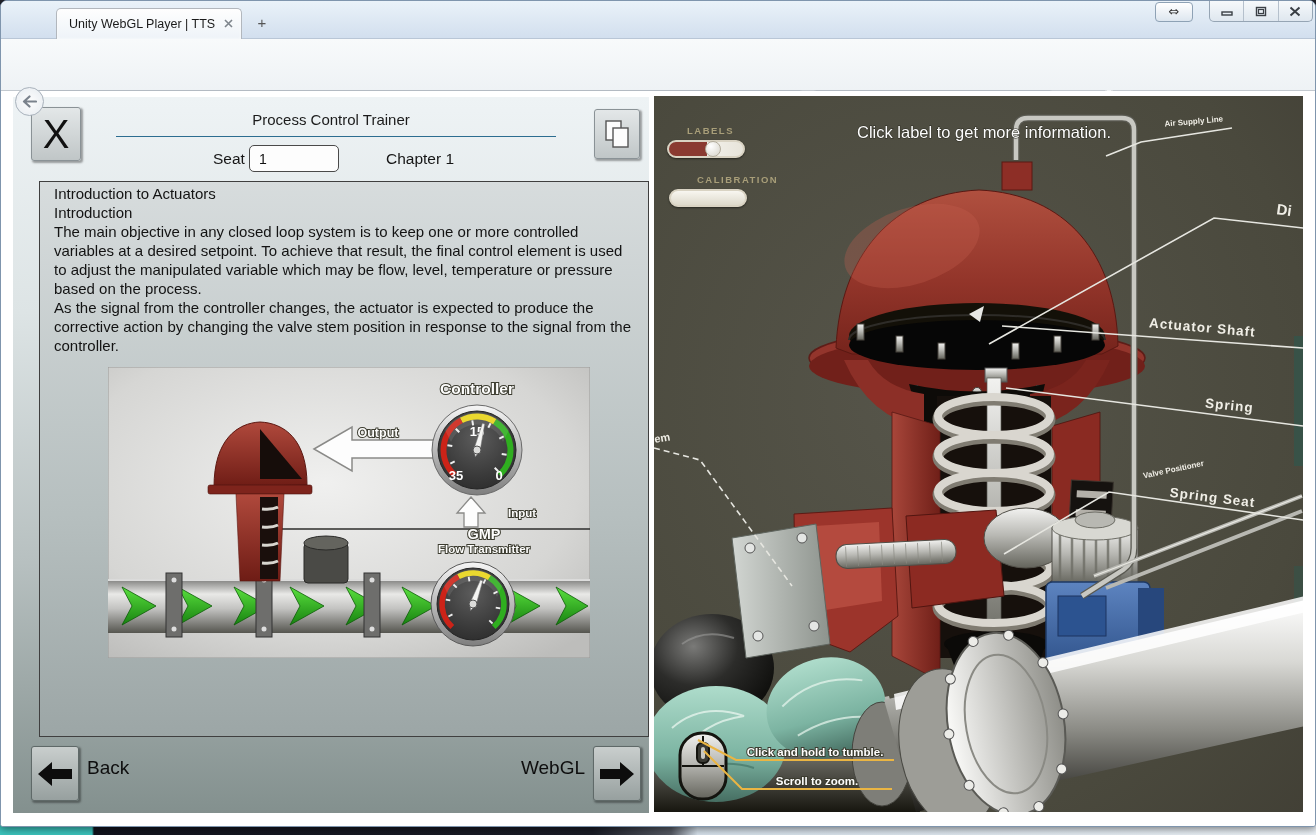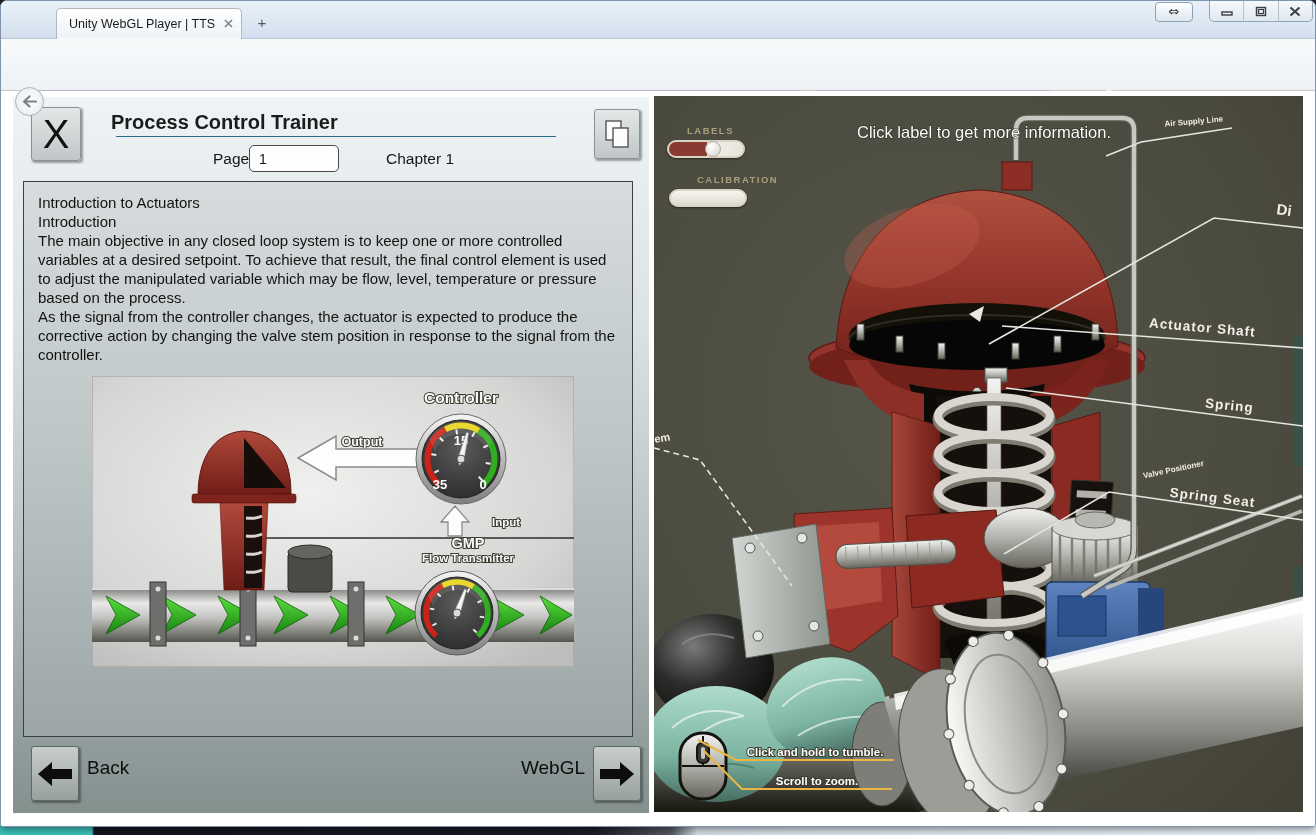--- a/index.html
+++ b/index.html
@@ -57,30 +57,30 @@
   #page { position:absolute; left:0; top:90px; width:100%; height:736px; background:#ffffff; }
 
   
   #book { position:absolute; left:12px; top:6px; width:636px; height:716px;
     background:linear-gradient(180deg,#eef3f5 0%,#dde4e5 30%,#b7c0c0 65%,#83908e 100%); }
   .sq-btn { position:absolute; background:linear-gradient(#e3e7e8,#c0c6c7); border:1px solid #8a9296;
     border-radius:3px; box-shadow:1.5px 1.5px 2px rgba(0,0,0,.35); display:flex; align-items:center;
     justify-content:center; }
   #book-close { left:18px; top:10px; width:50px; height:54px; font-size:40px; font-weight:400; color:#111; }
   #book-pages { left:581px; top:12px; width:46px; height:50px; }
-  #book-title { position:absolute; left:98px; top:14px; width:440px; 
-    font-size:20px; color:#1b1b1b;font-weight:bold; }
+  #book-title { position:absolute; left:98px; top:14px; width:440px; text-align:center;
+    font-size:15px; color:#1b1b1b; }
   #title-rule { position:absolute; left:103px; top:39px; width:440px; border-top:1.5px solid #2c6d90; }
   #page-label { position:absolute; left:200px; top:53px; font-size:15.5px; color:#161616; }
   #page-input { position:absolute; left:236px; top:48px; width:90px; height:27px; border:1.5px solid #4a4a4a;
     border-radius:5px; background:#fdfdfd; padding-left:9px; font-size:14px; color:#111;
     font-family:"Liberation Sans",sans-serif; outline:none; }
   #chapter-label { position:absolute; left:373px; top:53px; font-size:15.5px; color:#161616; }
-  #textbox { position:absolute; left:10px; top:84px; width:610px; height:556px; border:1px solid #3f3f3f;
-    background:linear-gradient(#d7dcdd,#b6bfbf 60%,#9ca6a6); padding:11px 14px; font-size:15px;
+  #textbox { position:absolute; left:26px; top:84px; width:610px; height:556px; border:1px solid #3f3f3f;
+    background:linear-gradient(#d7dcdd,#b6bfbf 60%,#9ca6a6); padding:2px 14px; font-size:15px;
     line-height:19px; color:#131313; overflow:hidden; }
   .bp { max-width:578px; }
   .bp + .bp { }
   #bookfig { display:block; margin:12px 0 0 54px; }
 
   #back-btn-book { left:18px; top:649px; width:48px; height:55px;
     background:linear-gradient(#c9cecd,#97a09f); border-color:#5f6968; }
   #next-btn-book { left:580px; top:649px; width:48px; height:55px;
     background:linear-gradient(#c9cecd,#97a09f); border-color:#5f6968; }
   #back-label { position:absolute; left:74px; top:660px; font-size:19px; color:#0e0e0e; }
@@ -222,21 +222,21 @@
         </div>
       </div>
     </div>
 
     <div id="page">
 
       <div id="book">
         <div id="book-close" class="sq-btn">X</div>
         <div id="book-title">Process Control Trainer</div>
         <div id="title-rule"></div>
-        <span id="page-label">Page</span>
+        <span id="page-label">Seat</span>
         <input id="page-input" value="1" style="">
         <span id="chapter-label">Chapter 1</span>
         <div id="book-pages" class="sq-btn">
           <svg width="26" height="28">
             <rect x="2" y="1" width="15" height="19" fill="#fcfcfc" stroke="#555" stroke-width="1.4"></rect>
             <rect x="9" y="8" width="15" height="19" fill="#fcfcfc" stroke="#555" stroke-width="1.4"></rect>
           </svg>
         </div>
 
         <div id="textbox">

